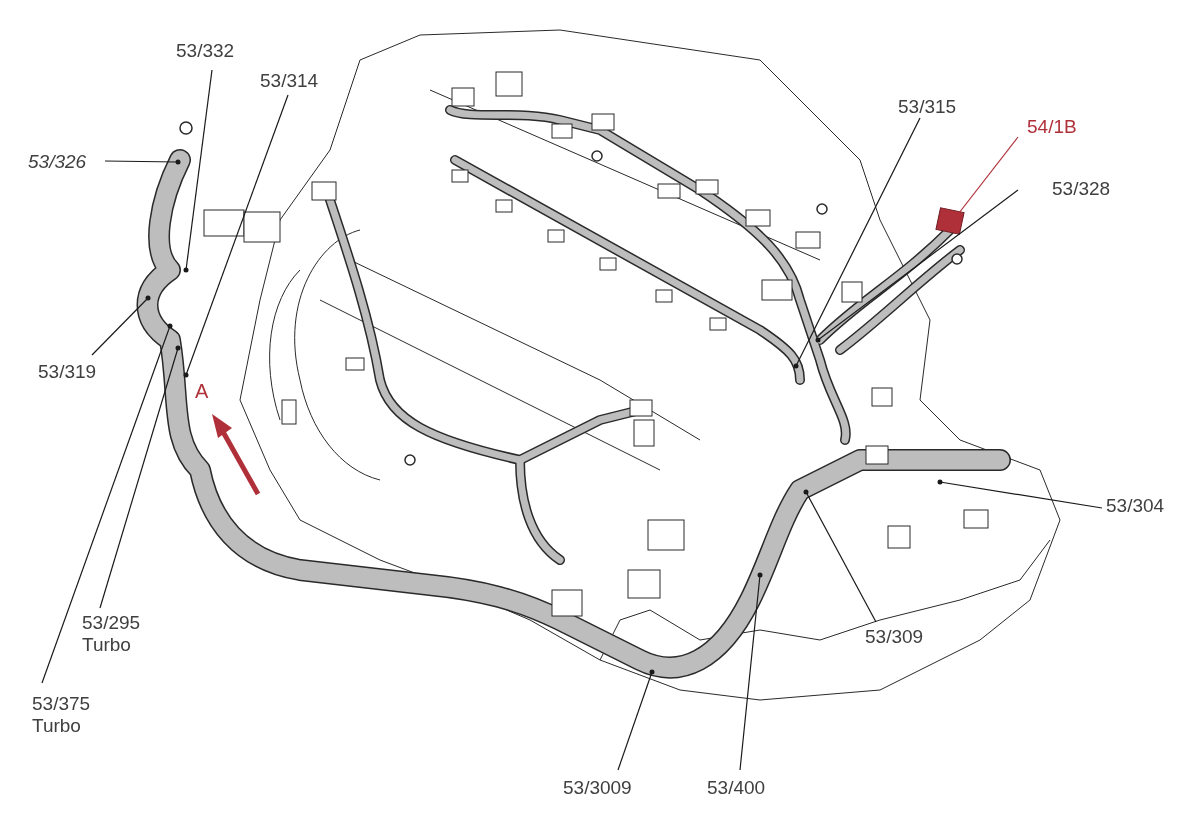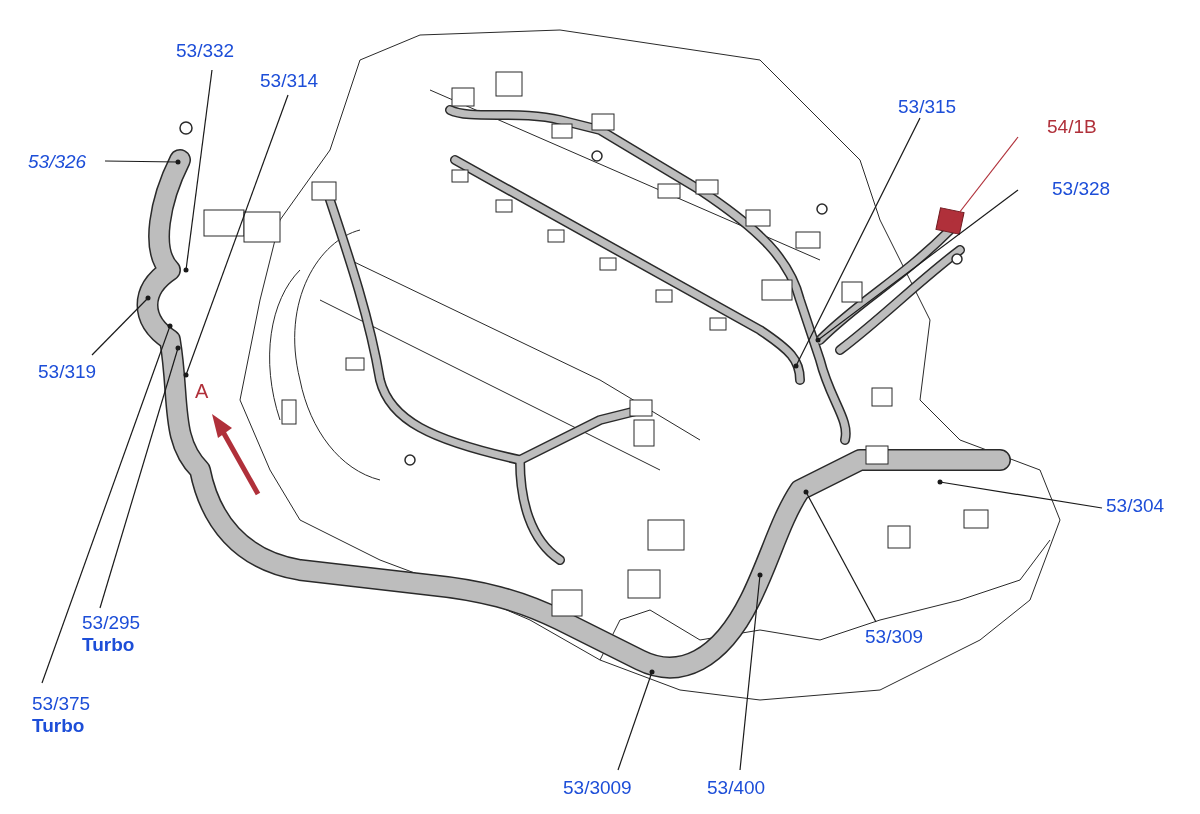--- a/index.html
+++ b/index.html
@@ -1,21 +1,21 @@
 <!DOCTYPE html>
 <html><head>
 <meta charset="utf-8">
 <style>
   html, body { margin: 0; padding: 0; background: #ffffff; }
   body { width: 1200px; height: 814px; position: relative; overflow: hidden;
          font-family: "Liberation Sans", sans-serif; }
   #diagram { position: absolute; left: 0; top: 0; width: 1200px; height: 814px; }
-  .callout { position: absolute; font-size: 19px; color: #1d4ed8; line-height: 22px; white-space: nowrap; }
+  .callout { position: absolute; font-size: 19px; color: #404040; line-height: 22px; white-space: nowrap; }
   .callout.red { color: #b0303a; }
-  .callout .sub { display: block; font-weight: bold; }
+  .callout .sub { display: block; }
   .arrow-label { position: absolute; font-size: 20px; color: #b0303a; }
 </style>
 </head>
 <body>
 
 <svg id="diagram" viewBox="0 0 1200 814" xmlns="http://www.w3.org/2000/svg">
 
   <g fill="none" stroke="#2a2a2a" stroke-width="1">
     <path d="M360 60 L420 35 L560 30 L760 60 L820 120 L860 160 L880 220 L900 260 L930 320 L920 400 L960 440 L1040 470 L1060 520 L1030 600 L980 640 L880 690 L760 700 L680 690 L600 660 L530 620 L460 590 L380 560 L300 520 L270 470 L240 400 L260 300 L280 220 L330 150 Z"></path>
     <path d="M430 90 L820 260"></path>
@@ -139,20 +139,20 @@
 <div class="callout" style="left:38px; top:361px;">53/319</div>
 <div class="callout" style="left:82px; top:612px;">
   <span>53/295</span>
   <span class="sub">Turbo</span>
 </div>
 <div class="callout" style="left:32px; top:693px;">
   <span>53/375</span>
   <span class="sub">Turbo</span>
 </div>
 <div class="callout" style="left:898px; top:96px;">53/315</div>
-<div class="callout red" style="left:1027px; top:116px;margin-left:20px;">54/1B</div>
+<div class="callout red" style="left:1027px; top:116px;">54/1B</div>
 <div class="callout" style="left:1052px; top:178px;">53/328</div>
 <div class="callout" style="left:1106px; top:495px;">53/304</div>
 <div class="callout" style="left:849px; top:626px;margin-left:16px;">53/309</div>
 <div class="callout" style="left:563px; top:777px;">53/3009</div>
 <div class="callout" style="left:707px; top:777px;">53/400</div>
 
 <div class="arrow-label" style="left:195px; top:380px;">A</div>
 
 </body></html>

